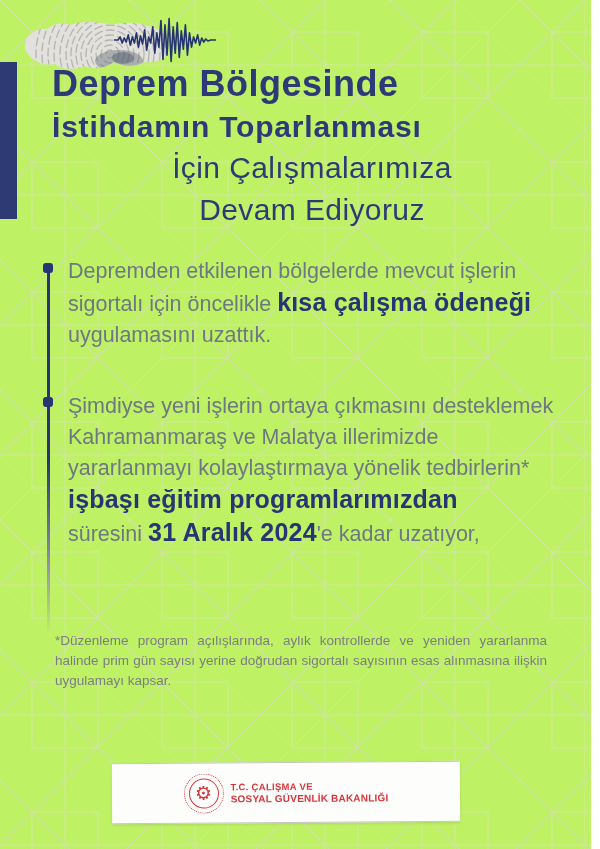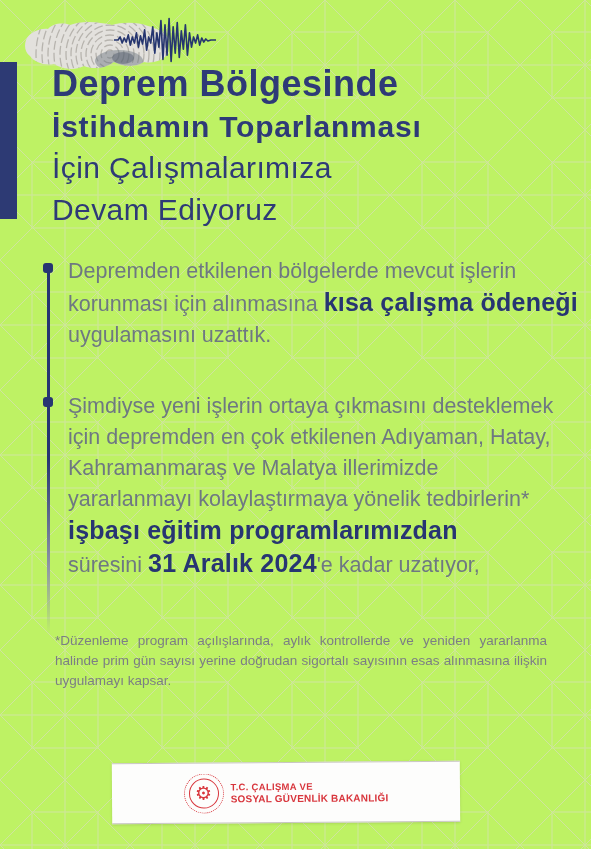--- a/index.html
+++ b/index.html
@@ -10,21 +10,21 @@
   .bg-pattern { position:absolute; inset:0; width:100%; height:100%; }
 
   .accent-bar { position:absolute; left:0; top:62px; width:17px; height:157px; background:#2d3a74; }
 
   .map-graphic { position:absolute; left:22px; top:15px; width:150px; height:64px; }
   .wave-graphic { position:absolute; left:114px; top:14px; width:102px; height:52px; }
 
   .title-block { position:absolute; left:52px; top:62px; width:520px; color:#2e3a77; }
   .title-line-1 { font-size:36px; font-weight:bold; letter-spacing:0.5px; line-height:44px; }
   .title-line-2 { font-size:30px; font-weight:bold; letter-spacing:0.8px; line-height:41px; }
-  .title-line-3, .title-line-4 { font-size:30px; font-weight:normal; letter-spacing:0.4px; line-height:42px; }
+  .title-line-3, .title-line-4 { font-size:30px; font-weight:normal; letter-spacing:0.4px; line-height:42px;text-align:center; }
 
   .timeline-dot { position:absolute; width:10px; height:10px; border-radius:3px; background:#273572; }
   .dot-1 { left:43px; top:263px; }
   .dot-2 { left:43px; top:397px; }
   .timeline-line { position:absolute; left:47px; top:268px; width:3px; height:366px;
     background:linear-gradient(to bottom,#273572 0%,#273572 52%,#8f96a6 82%,rgba(143,150,166,0) 100%);
     border-radius:2px; }
 
   .bullet-text { position:absolute; left:68px; width:495px; font-size:21.5px; color:#6e7882; }
   .bullet-1 { top:256px; }
@@ -115,26 +115,25 @@
     <div class="title-line-3">İçin Çalışmalarımıza</div>
     <div class="title-line-4">Devam Ediyoruz</div>
   </div>
 
   <div class="timeline-line"></div>
   <div class="timeline-dot dot-1"></div>
   <div class="timeline-dot dot-2"></div>
 
   <div class="bullet-text bullet-1">
       <div class="rt-line"><span class="seg-n">Depremden etkilenen bölgelerde mevcut işlerin</span></div>
-      <div class="rt-line"><span class="seg-n">korunması için alınmasına </span><span class="seg-B">kısa çalışma ödeneği</span></div>
+      <div class="rt-line"><span class="seg-n">sigortalı için öncelikle </span><span class="seg-B">kısa çalışma ödeneği</span></div>
       <div class="rt-line"><span class="seg-n">uygulamasını uzattık.</span></div>
     </div>
   <div class="bullet-text bullet-2">
       <div class="rt-line"><span class="seg-n">Şimdiyse yeni işlerin ortaya çıkmasını desteklemek</span></div>
-      <div class="rt-line"><span class="seg-n">için depremden en çok etkilenen Adıyaman, Hatay,</span></div>
       <div class="rt-line"><span class="seg-n">Kahramanmaraş ve Malatya illerimizde</span></div>
       <div class="rt-line"><span class="seg-n">yararlanmayı kolaylaştırmaya yönelik tedbirlerin*</span></div>
       <div class="rt-line"><span class="seg-B">işbaşı eğitim programlarımızdan</span></div>
       <div class="rt-line"><span class="seg-n">süresini </span><span class="seg-B">31 Aralık 2024</span><span class="seg-n">'e kadar uzatıyor,</span></div>
     </div>
 
   <div class="footnote">*Düzenleme program açılışlarında, aylık kontrollerde ve yeniden yararlanma halinde prim gün sayısı yerine doğrudan sigortalı sayısının esas alınmasına ilişkin uygulamayı kapsar.</div>
 
   <div class="footer-ribbon">
     <div class="ministry-logo">

